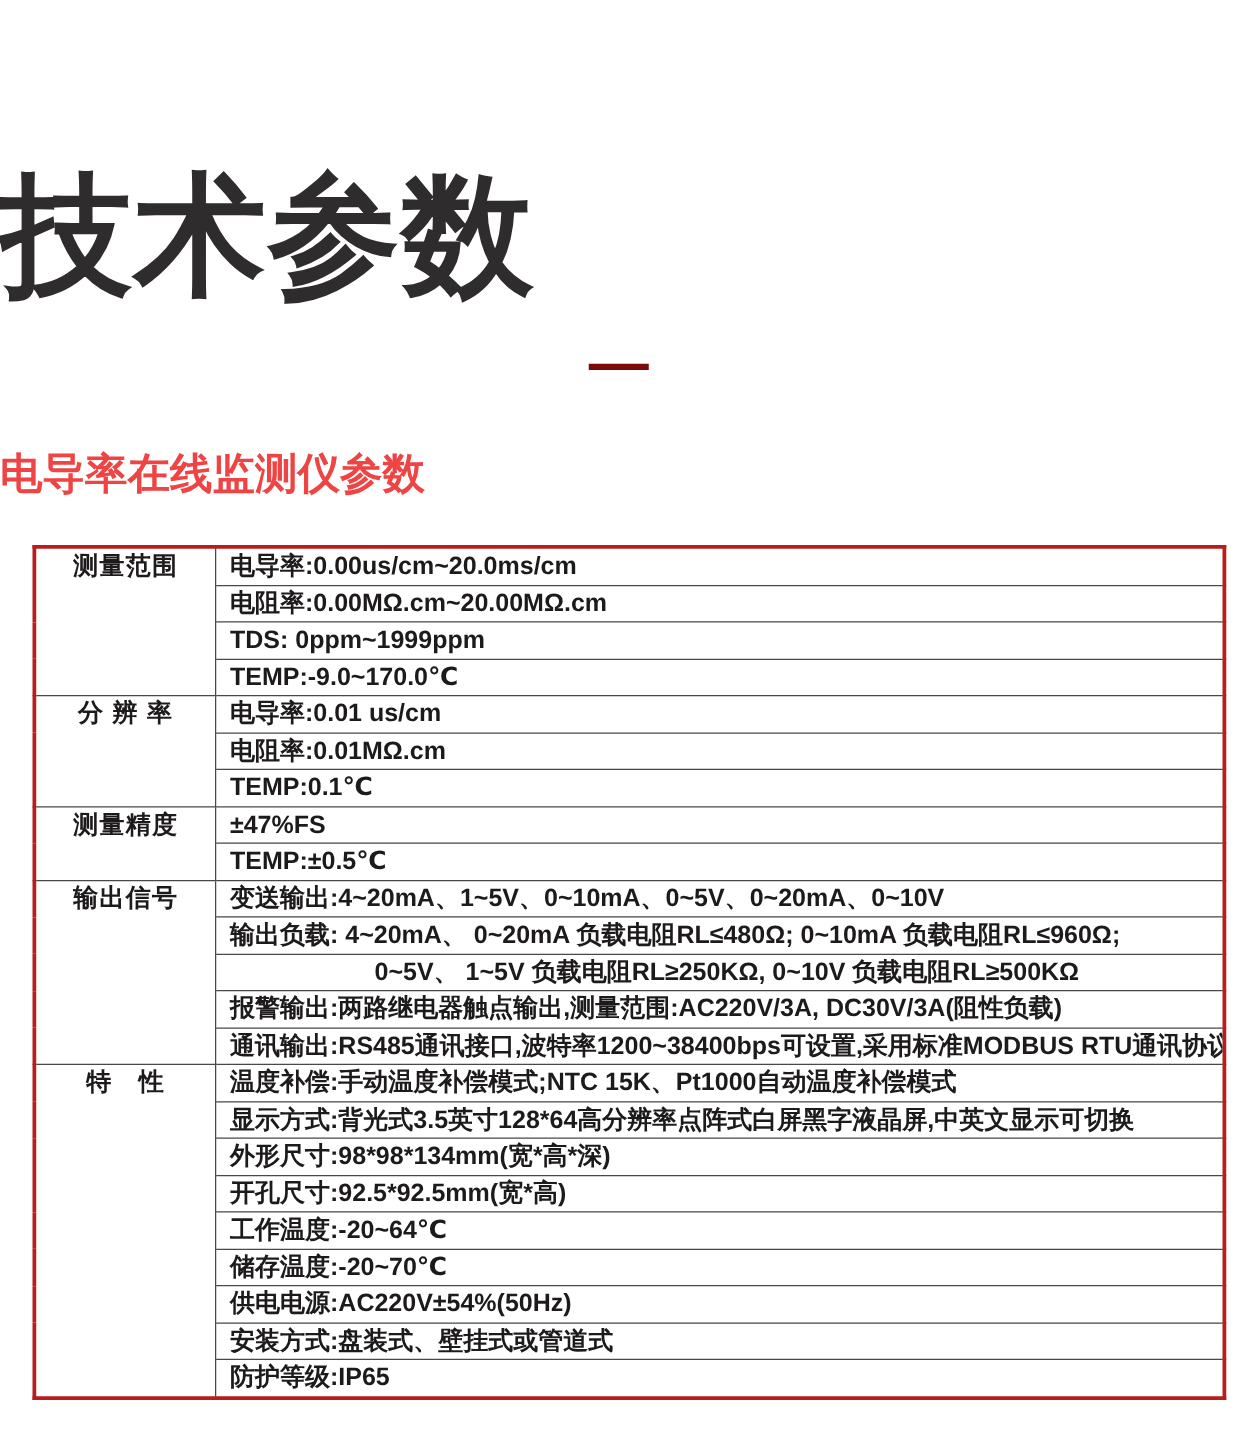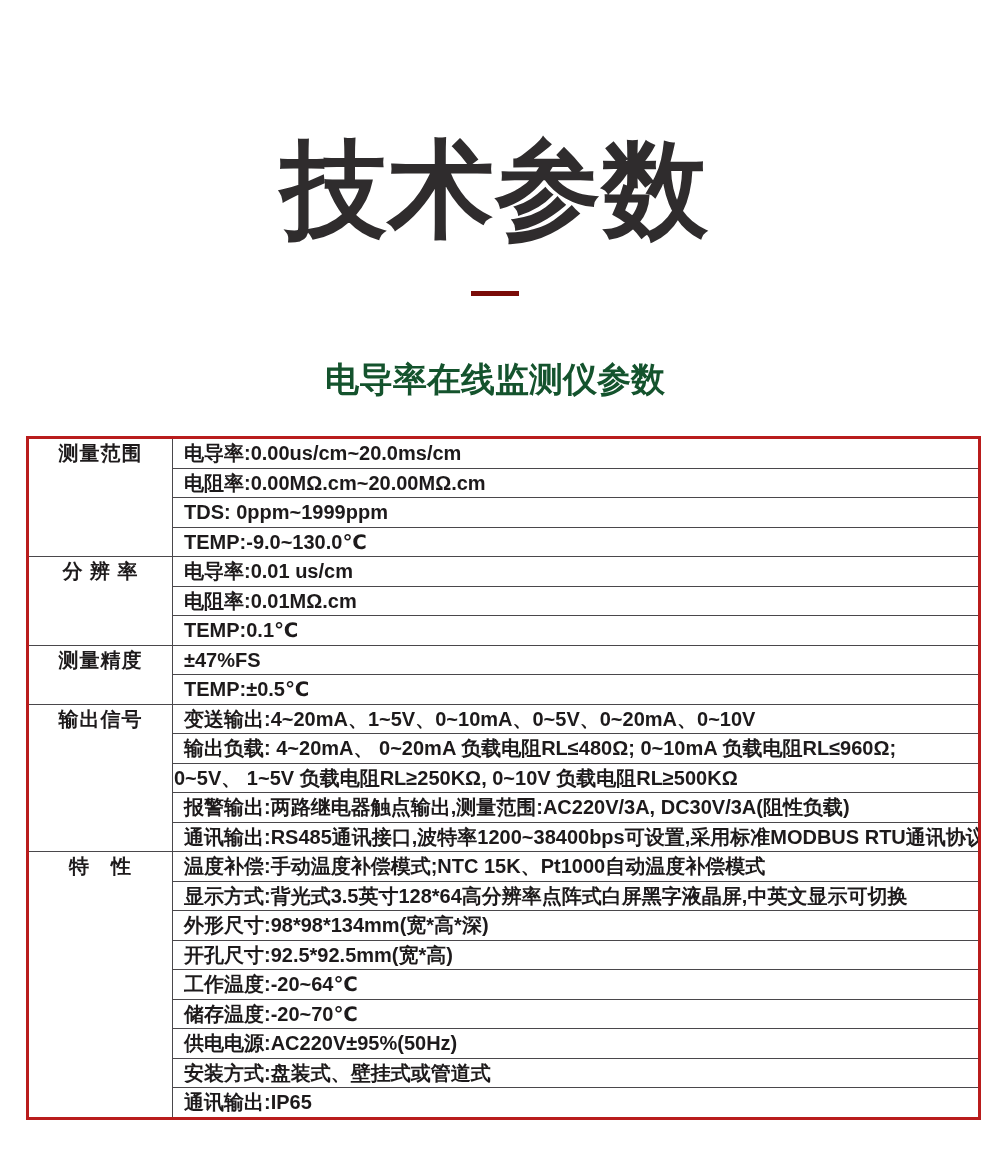--- a/index.html
+++ b/index.html
@@ -12,41 +12,39 @@
     font-family: "Liberation Sans", "DejaVu Sans", sans-serif;
   }
   .page {
     width: 990px;
     height: 1151px;
     position: relative;
   }
   .page-title {
     margin: 0;
     padding-top: 136px;
-    text-align: center;
     font-size: 106px;
     line-height: 1;
     font-weight: 900;
     color: #2f2c2d;
     letter-spacing: 1px;
   }
   .title-divider {
     width: 48px;
     height: 5px;
     margin: 49px auto 0 auto;
     background: #7a0b08;
   }
   .section-subtitle {
     margin: 0;
     margin-top: 65px;
-    text-align: center;
     font-size: 34px;
     line-height: 1.1;
     font-weight: 700;
-    color: #14532d;
+    color: #ef4444;
   }
   table.spec-table {
     border-collapse: collapse;
     table-layout: fixed;
     width: 955px;
     margin: 38px 0 0 26px;
     border: 3px solid #b91c1c;
   }
   table.spec-table td {
     border: 1.5px solid #4a474b;
@@ -61,21 +59,22 @@
     overflow: hidden;
   }
   table.spec-table td.label-cell {
     text-align: center;
     vertical-align: top;
     padding: 0 2px;
     line-height: 29px;
     letter-spacing: 1px;
   }
   table.spec-table td.center {
-    padding-left: 1px;
+    text-align: center;
+    padding-left: 16px;
   }
 </style>
 </head>
 <body>
 
 <div class="page">
 
   <h1 class="page-title" style="color: rgb(47, 44, 45);">技术参数</h1>
 
   <div class="title-divider" style="background: rgb(122, 11, 8);"></div>
@@ -92,21 +91,21 @@
           <td class="label-cell" rowspan="4">测量范围</td>
           <td class="value-cell">电导率:0.00us/cm~20.0ms/cm</td>
         </tr>
         <tr>
           <td class="value-cell">电阻率:0.00MΩ.cm~20.00MΩ.cm</td>
         </tr>
         <tr>
           <td class="value-cell">TDS: 0ppm~1999ppm</td>
         </tr>
         <tr>
-          <td class="value-cell">TEMP:-9.0~130.0℃</td>
+          <td class="value-cell">TEMP:-9.0~170.0℃</td>
         </tr>
         <tr>
           <td class="label-cell" rowspan="3">分 辨 率</td>
           <td class="value-cell">电导率:0.01 us/cm</td>
         </tr>
         <tr>
           <td class="value-cell">电阻率:0.01MΩ.cm</td>
         </tr>
         <tr>
           <td class="value-cell">TEMP:0.1℃</td>
@@ -147,24 +146,24 @@
         <tr>
           <td class="value-cell">开孔尺寸:92.5*92.5mm(宽*高)</td>
         </tr>
         <tr>
           <td class="value-cell">工作温度:-20~64℃</td>
         </tr>
         <tr>
           <td class="value-cell">储存温度:-20~70℃</td>
         </tr>
         <tr>
-          <td class="value-cell">供电电源:AC220V±95%(50Hz)</td>
+          <td class="value-cell">供电电源:AC220V±54%(50Hz)</td>
         </tr>
         <tr>
           <td class="value-cell">安装方式:盘装式、壁挂式或管道式</td>
         </tr>
         <tr>
-          <td class="value-cell">通讯输出:IP65</td>
+          <td class="value-cell">防护等级:IP65</td>
         </tr>
       </tbody>
   </table>
 
 </div>
 
 </body></html>

